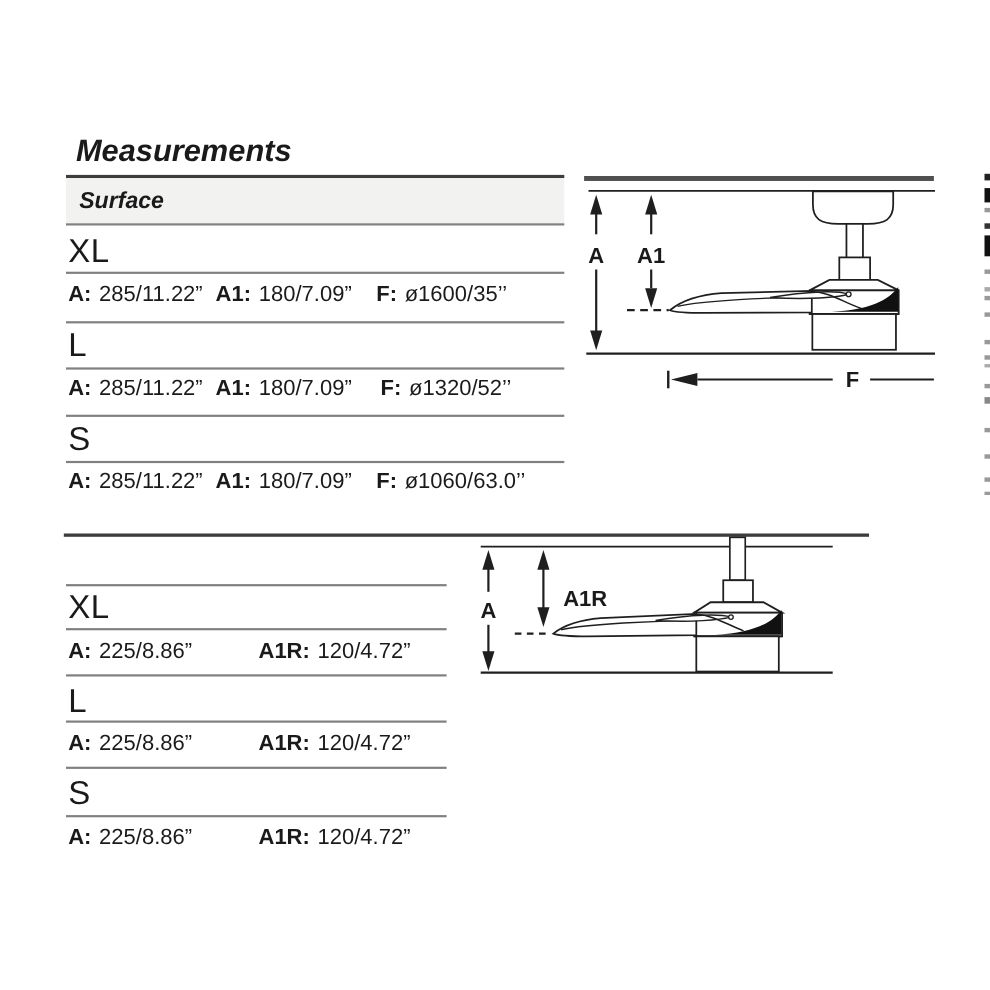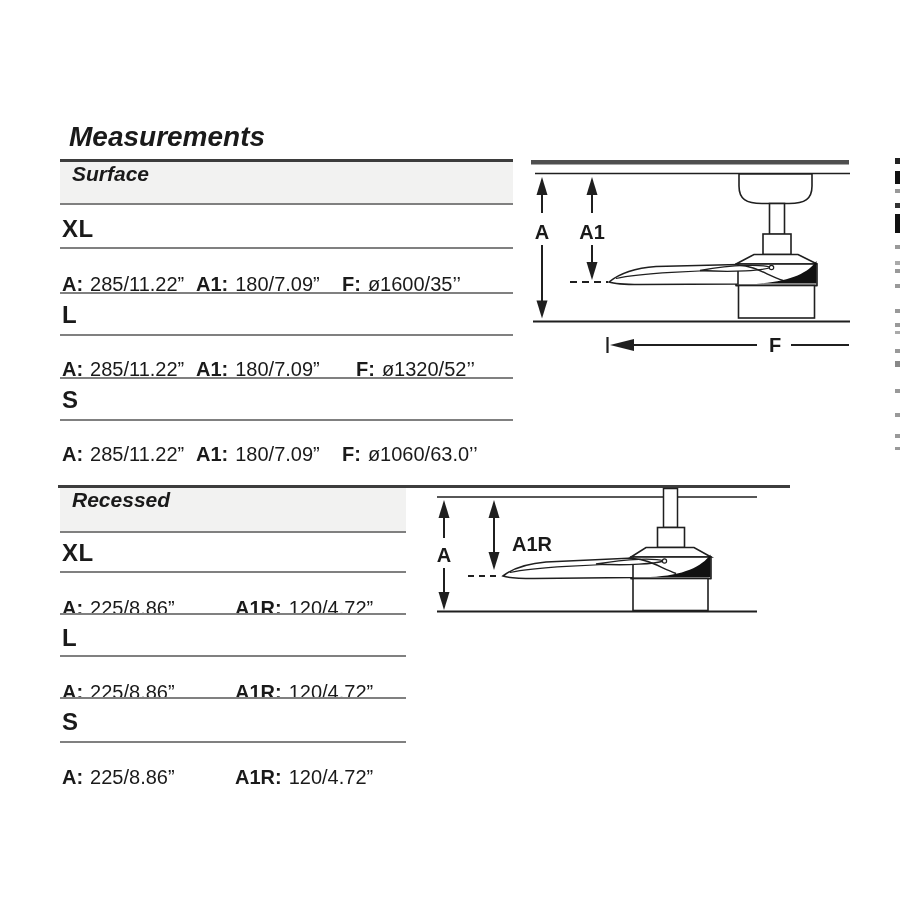--- a/index.html
+++ b/index.html
@@ -1,25 +1,25 @@
 <!DOCTYPE html>
 <html><head>
 <meta charset="utf-8">
 <style>
   html,body{margin:0;padding:0;background:#fff;}
   .page{position:relative;width:900px;height:900px;background:#ffffff;overflow:hidden;
         font-family:"Liberation Sans",sans-serif;color:#1a1a1a;padding-left:27px;}
   .title{position:absolute;font-weight:bold;font-style:italic;font-size:28px;line-height:32px;}
   .rule{position:absolute;height:1.5px;background:#808080;}
   .rule.heavy{height:3px;background:#3d3d3d;}
-  .hdr{position:absolute;background:#f2f2f1;display:flex;
+  .hdr{position:absolute;background:#f2f2f1;display:flex;align-items:center;
        font-weight:bold;font-style:italic;font-size:21px;padding-left:12px;box-sizing:border-box;}
-  .size-label{position:absolute;font-weight:bold;font-size:24px;line-height:34px;letter-spacing:.5px;}
+  .size-label{position:absolute;font-weight:normal;font-size:30px;line-height:34px;letter-spacing:.5px;}
   .meas-row{position:absolute;font-size:20px;line-height:24px;height:24px;}
-  .pair{position:absolute;top:0;white-space:nowrap;margin-top:16px;}
+  .pair{position:absolute;top:0;white-space:nowrap;}
   .pair .k{font-weight:bold;margin-right:7px;}
   svg{position:absolute;overflow:visible;}
   svg text{font-family:"Liberation Sans",sans-serif;font-weight:bold;font-size:20px;fill:#1a1a1a;}
   svg .ln{stroke:#1f1f1f;fill:none;}
   svg .shape{stroke:#1f1f1f;fill:#ffffff;}
   .edge-col{position:absolute;left:895px;top:0;width:5px;height:900px;}
   .edge-mark{position:absolute;left:0;width:5px;}
 </style>
 </head>
 <body>
@@ -41,21 +41,21 @@
     <span class="pair" style="left:136px;"><span class="k">A1:</span><span class="v">180/7.09”</span></span>
     <span class="pair" style="left:282px;"><span class="k">F:</span><span class="v">ø1600/35’’</span></span>
   </div>
 
   <div class="rule" style="left:60px;top:292px;width:453px;"></div>
   <div class="size-label" style="left:62px;top:298px;">L</div>
   <div class="rule" style="left:60px;top:334px;width:453px;"></div>
   <div class="meas-row" style="left:60px;top:341px;width:453px;">
     <span class="pair" style="left:2px;"><span class="k">A:</span><span class="v">285/11.22”</span></span>
     <span class="pair" style="left:136px;"><span class="k">A1:</span><span class="v">180/7.09”</span></span>
-    <span class="pair" style="left:296px;text-align:right;"><span class="k">F:</span><span class="v">ø1320/52’’</span></span>
+    <span class="pair" style="left:286px;text-align:right;"><span class="k">F:</span><span class="v">ø1320/52’’</span></span>
   </div>
 
   <div class="rule" style="left:60px;top:377px;width:453px;"></div>
   <div class="size-label" style="left:62px;top:383px;">S</div>
   <div class="rule" style="left:60px;top:419px;width:453px;"></div>
   <div class="meas-row" style="left:60px;top:426px;width:453px;">
     <span class="pair" style="left:2px;"><span class="k">A:</span><span class="v">285/11.22”</span></span>
     <span class="pair" style="left:136px;"><span class="k">A1:</span><span class="v">180/7.09”</span></span>
     <span class="pair" style="left:282px;"><span class="k">F:</span><span class="v">ø1060/63.0’’</span></span>
   </div>
@@ -103,23 +103,20 @@
       <path class="ln" d="M607.5,337 V353" stroke-width="2.2"></path>
       <polygon points="610,345 634,339 634,351" fill="#1f1f1f"></polygon>
       <path class="ln" d="M634,345 H757" stroke-width="2"></path>
       <text x="775" y="352" text-anchor="middle">F</text>
       <path class="ln" d="M791,345 H849" stroke-width="2"></path>
     </g>
   </svg>
 
   <div class="rule heavy" style="left:58px;top:485px;width:732px;"></div>
 
-  <div class="hdr" style="left:60px;top:488px;width:346px;height:43px;">
-    <span>Recessed</span>
-  </div>
   <div class="rule" style="left:60px;top:531px;width:346px;"></div>
 
   <div class="size-label" style="left:62px;top:536px;">XL</div>
   <div class="rule" style="left:60px;top:571px;width:346px;"></div>
   <div class="meas-row" style="left:60px;top:580px;width:346px;">
     <span class="pair" style="left:2px;"><span class="k">A:</span><span class="v">225/8.86”</span></span>
     <span class="pair" style="left:175px;"><span class="k">A1R:</span><span class="v">120/4.72”</span></span>
   </div>
 
   <div class="rule" style="left:60px;top:613px;width:346px;"></div>

